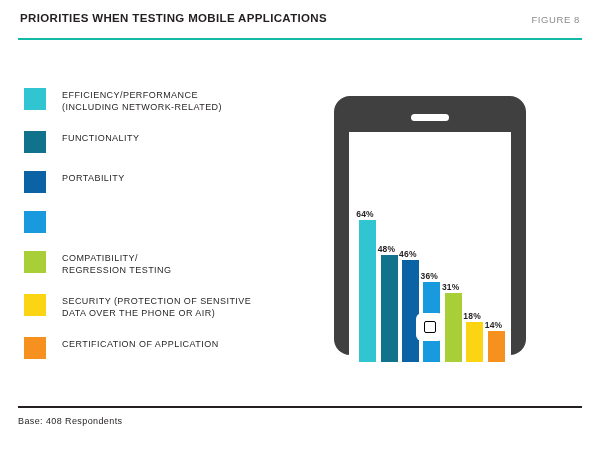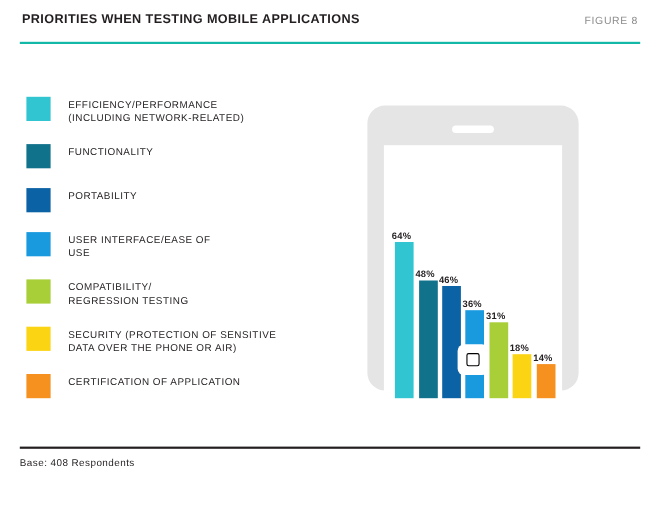--- a/index.html
+++ b/index.html
@@ -83,21 +83,21 @@
     white-space: pre-line;
   }
 
   
   .phone {
     position: absolute;
     left: 316px;
     top: 56px;
     width: 192px;
     height: 259px;
-    background: #e5e5e5;
+    background: #404040;
     border-radius: 16px;
   }
   .phone-speaker {
     position: absolute;
     left: 50%;
     top: 18px;
     transform: translateX(-50%);
     width: 38px;
     height: 7px;
     border-radius: 3.5px;
@@ -207,22 +207,20 @@
       <div class="legend-item">
         <span class="legend-swatch" style="background:#11728c"></span>
         <span class="legend-label">Functionality</span>
       </div>
       <div class="legend-item">
         <span class="legend-swatch" style="background:#0b62a4"></span>
         <span class="legend-label">Portability</span>
       </div>
       <div class="legend-item">
         <span class="legend-swatch" style="background:#1a9ade"></span>
-        <span class="legend-label">User interface/ease of
-use</span>
       </div>
       <div class="legend-item">
         <span class="legend-swatch" style="background:#a8cf38"></span>
         <span class="legend-label">Compatibility/
 regression testing</span>
       </div>
       <div class="legend-item">
         <span class="legend-swatch" style="background:#fbd414"></span>
         <span class="legend-label">Security (protection of sensitive
 data over the phone or air)</span>

